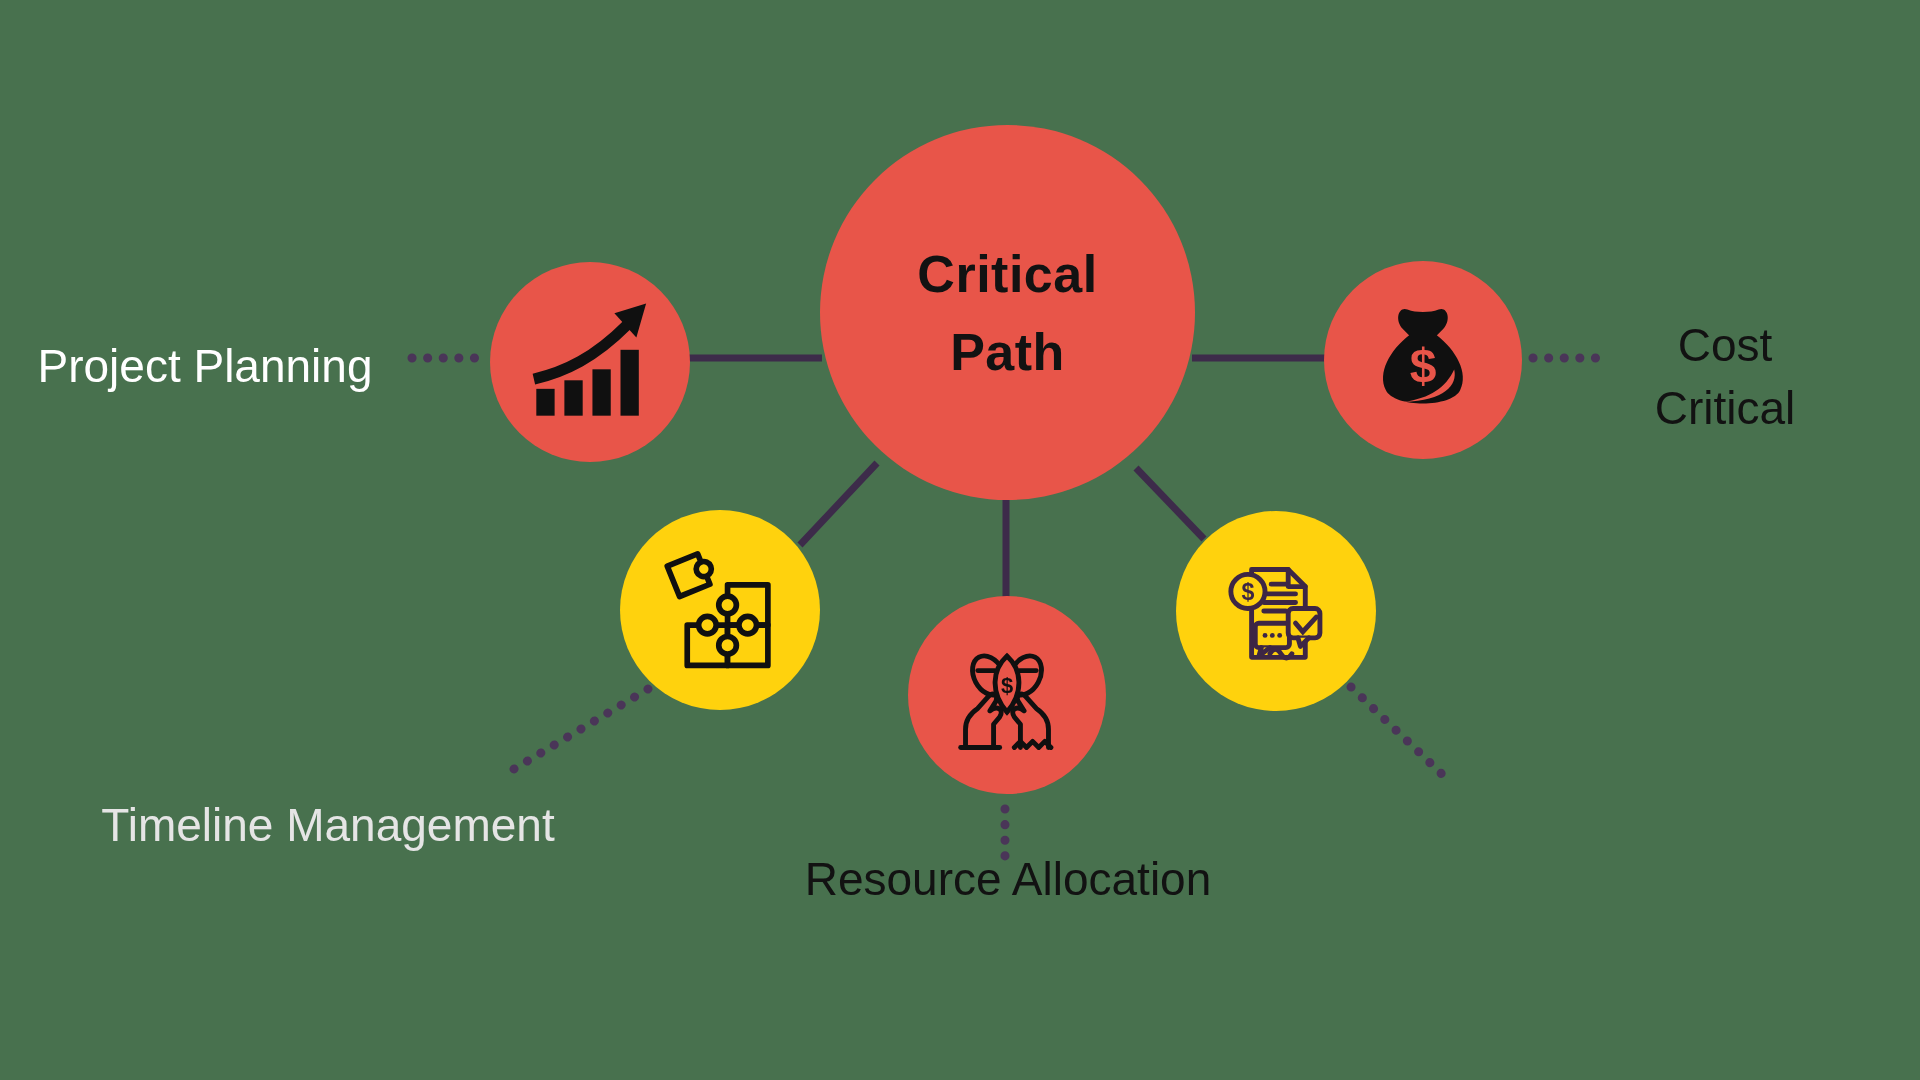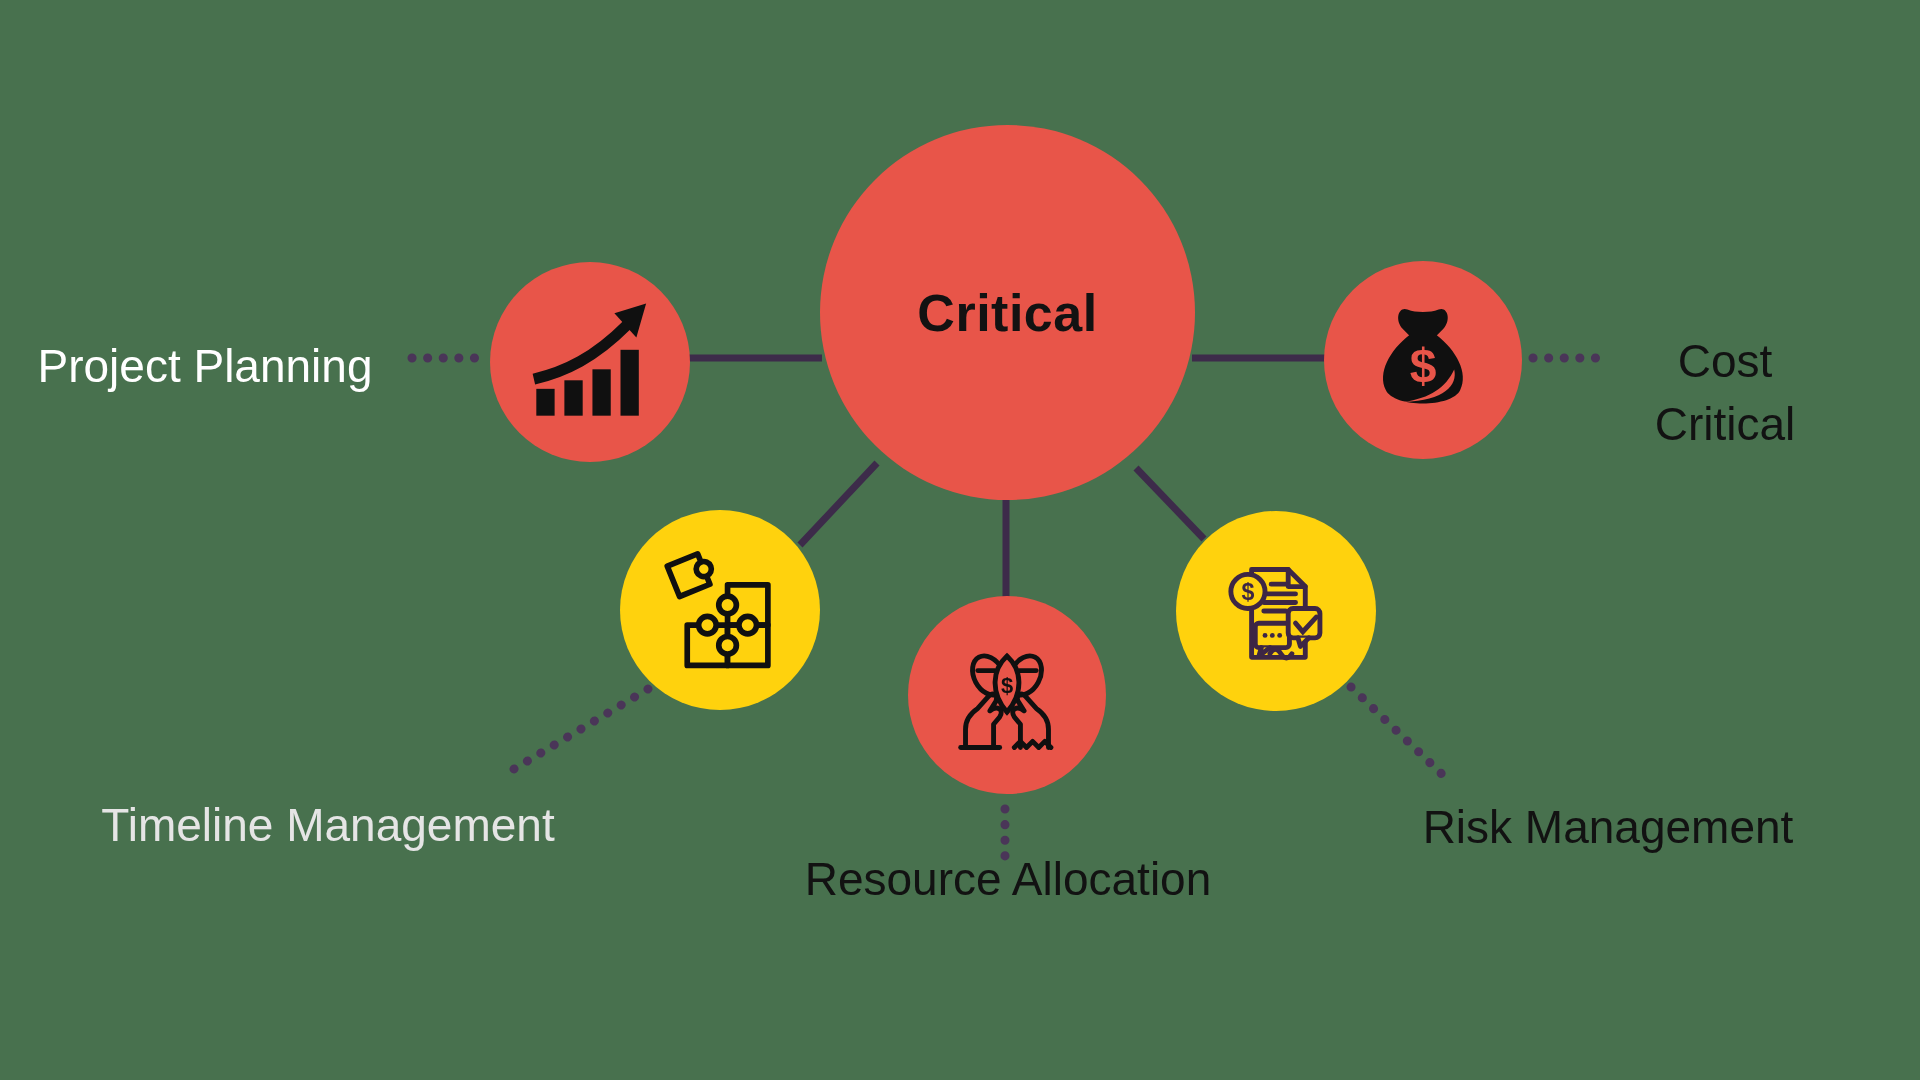--- a/index.html
+++ b/index.html
@@ -45,20 +45,21 @@
       <line x1="1533" y1="358" x2="1597" y2="358"></line>
       <line x1="648" y1="689" x2="514" y2="769"></line>
       <line x1="1351" y1="687" x2="1448" y2="780"></line>
       <line x1="1005" y1="809" x2="1005" y2="871"></line>
     </g>
   </svg>
 
   <div class="circle" style="left: 820px; top: 125px; width: 375px; height: 375px; background: rgb(232, 85, 73);">
     <div class="center-title" style="color: rgb(18, 18, 18);">
       <div>Critical</div>
+      <div>Path</div>
     </div>
   </div>
 
   <div class="circle" style="left: 490px; top: 262px; width: 200px; height: 200px; background: rgb(232, 85, 73);">
     <svg width="122" height="122" viewBox="0 0 100 100">
       <g fill="#101010">
         <rect x="6" y="72" width="15" height="22"></rect>
         <rect x="29" y="65" width="15" height="29"></rect>
         <rect x="52" y="56" width="15" height="38"></rect>
         <rect x="75" y="40" width="15" height="54"></rect>
@@ -137,24 +138,23 @@
       <g fill="#3D2645">
         <circle cx="41" cy="70" r="2"></circle>
           <circle cx="47" cy="70" r="2"></circle>
           <circle cx="53" cy="70" r="2"></circle>
       </g>
     </svg>
   </div>
 
   <div class="node-label" style="left: 205px; top: 367px; color: #ffffff;">Project Planning</div>
 
-  <div class="node-label" style="left: 1725px; top: 377px; color: rgb(18, 18, 18); margin-top: 16px;">
+  <div class="node-label" style="left: 1725px; top: 377px; color: rgb(18, 18, 18);">
     <div>Cost</div>
     <div>Critical</div>
   </div>
 
   <div class="node-label" style="left: 328px; top: 826px; color: #e5e5e5;">Timeline Management</div>
 
   <div class="node-label" style="left: 1008px; top: 880px; color: rgb(18, 18, 18);">Resource Allocation</div>
 
-  <div class="node-label" style="left: 1608px; top: 828px; color: rgb(18, 18, 18);">Risk Management</div>
 
 </div>
 
 </body></html>

